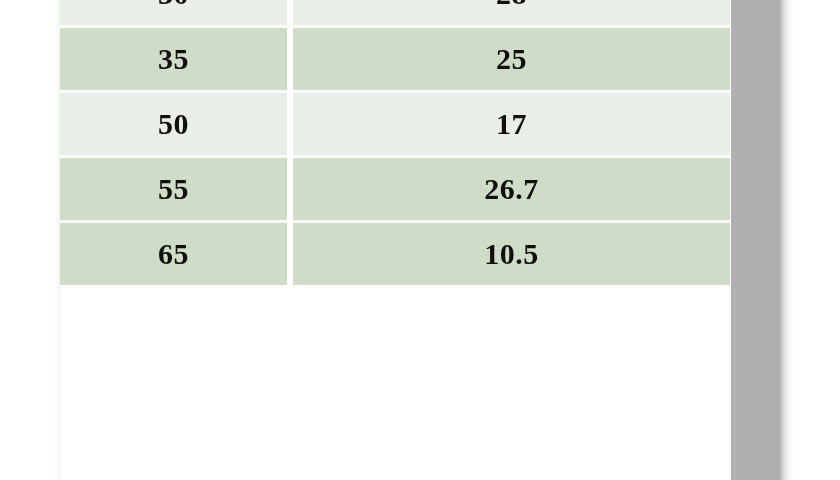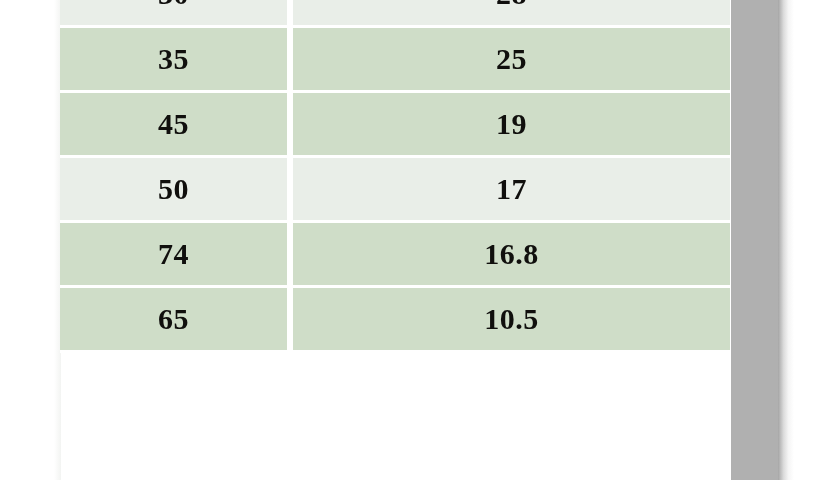--- a/index.html
+++ b/index.html
@@ -126,33 +126,29 @@
           <td class="data-cell col-x">30</td>
           <td class="data-cell col-y">28</td>
         </tr>
 
         <tr class="data-row row-alt">
           <td class="data-cell col-x">35</td>
           <td class="data-cell col-y">25</td>
         </tr>
 
 
-        <tr class="data-row row-alt">
-          <td class="data-cell col-x">45</td>
-          <td class="data-cell col-y">19</td>
-        </tr>
 
         <tr class="data-row row-base">
           <td class="data-cell col-x">50</td>
           <td class="data-cell col-y">17</td>
         </tr>
 
         <tr class="data-row row-alt">
-          <td class="data-cell col-x">74</td>
-          <td class="data-cell col-y">16.8</td>
+          <td class="data-cell col-x">55</td>
+          <td class="data-cell col-y">26.7</td>
         </tr>
 
 
         <tr class="data-row row-alt">
           <td class="data-cell col-x">65</td>
           <td class="data-cell col-y">10.5</td>
         </tr>
 
       </tbody>
     </table>

